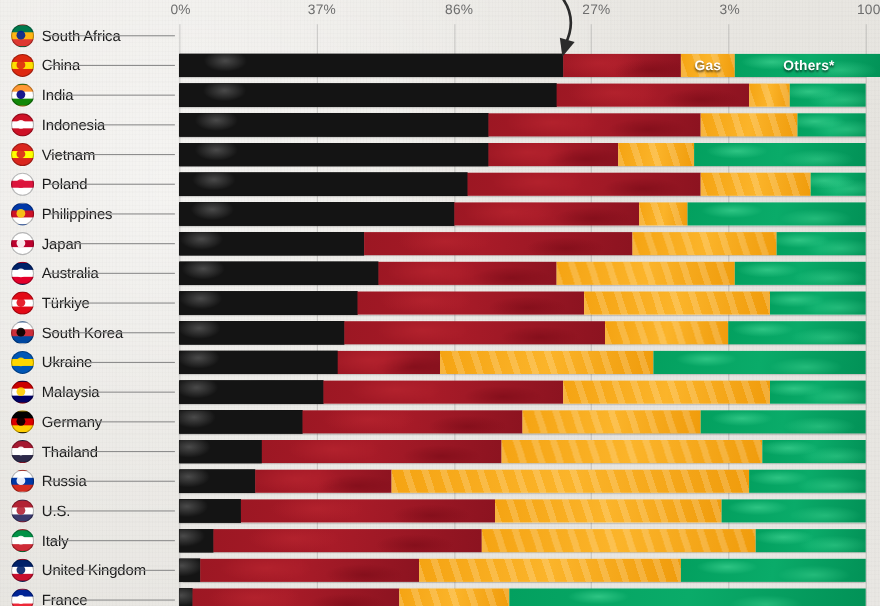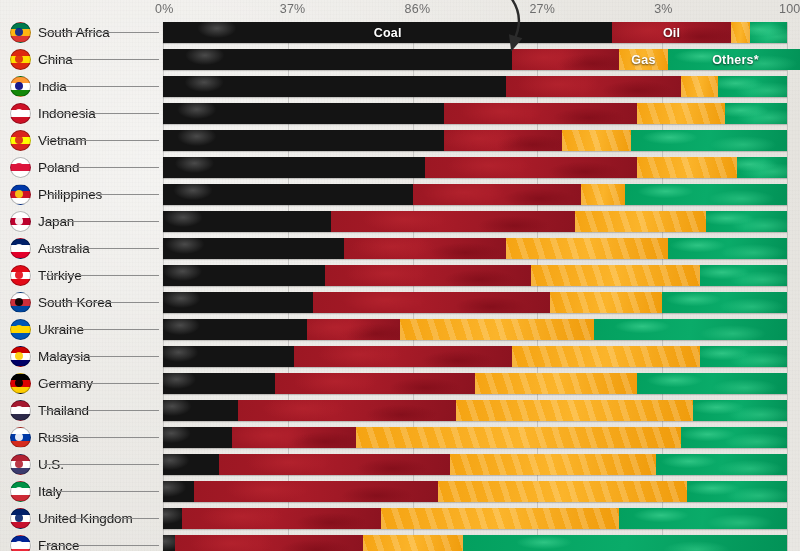--- a/index.html
+++ b/index.html
@@ -118,30 +118,20 @@
     </div>
   <div id="rows">
       <div class="row" style="top: 22px;">
         <div class="label-cell">
           <span class="flag" style="background: linear-gradient(rgb(0, 122, 77) 0px, rgb(0, 122, 77) 34%, rgb(255, 182, 18) 34%, rgb(255, 182, 18) 66%, rgb(222, 56, 49) 66%, rgb(222, 56, 49) 100%);">
             <span style="position: absolute; left: 4px; top: 5px; width: 8px; height: 8px; border-radius: 50%; background: rgb(0, 35, 149); opacity: 0.9;"></span>
           </span>
           <span class="cname">South Africa</span>
           <div class="leader" style="left: 44px; width: 115px;"></div>
         </div>
-        <div class="bar">
-          <div class="seg seg-coal" style="left: 0px; width: 449.28px;">
-            <span class="seg-label">Coal</span>
-          </div>
-          <div class="seg seg-oil" style="left: 449.28px; width: 118.56px;">
-            <span class="seg-label">Oil</span>
-          </div>
-          <div class="seg seg-gas" style="left: 567.84px; width: 18.72px;"></div>
-          <div class="seg seg-others" style="left: 586.56px; width: 37.44px;"></div>
-        </div>
       </div>
       <div class="row" style="top: 49px;">
         <div class="label-cell">
           <span class="flag" style="background: linear-gradient(rgb(222, 41, 16) 0px, rgb(222, 41, 16) 34%, rgb(255, 222, 0) 34%, rgb(255, 222, 0) 66%, rgb(222, 41, 16) 66%, rgb(222, 41, 16) 100%);">
             <span style="position: absolute; left: 4px; top: 5px; width: 8px; height: 8px; border-radius: 50%; background: rgb(222, 41, 16); opacity: 0.9;"></span>
           </span>
           <span class="cname">China</span>
           <div class="leader" style="left: 44px; width: 115px;"></div>
         </div>
         <div class="bar">

